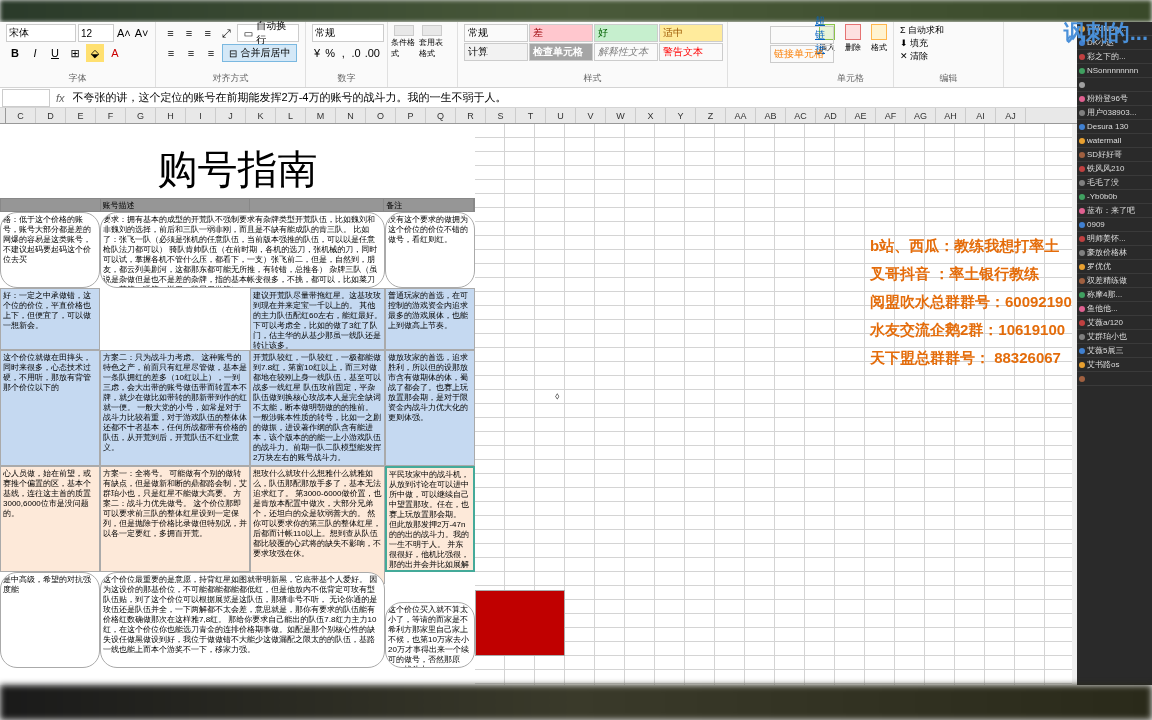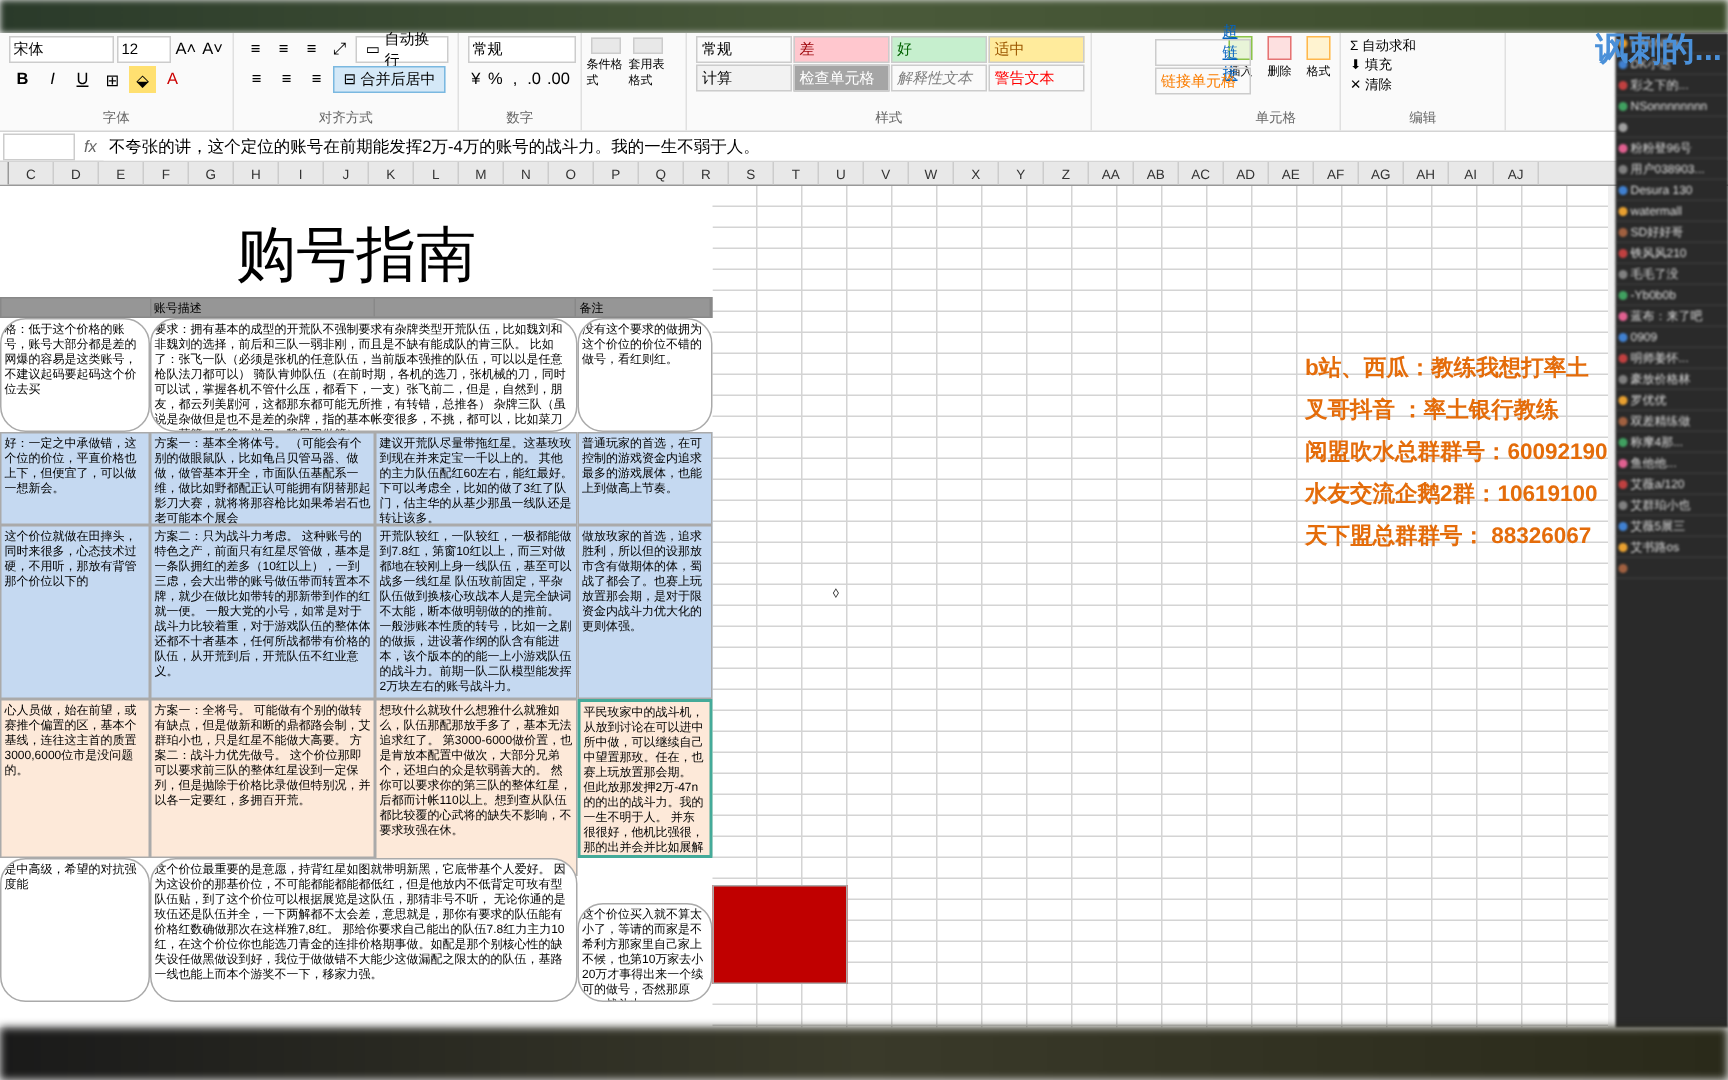--- a/index.html
+++ b/index.html
@@ -20,21 +20,21 @@
 .combo{width:72px;height:18px;border:1px solid #ccc;font-size:10px;padding:0 2px;background:#fff;}
 .big-btn{width:28px;height:36px;border:1px solid transparent;display:inline-flex;flex-direction:column;align-items:center;justify-content:center;font-size:8px;cursor:pointer;}
 .big-btn .ic{width:20px;height:20px;background:#e8e8e8;border:1px solid #ccc;margin-bottom:1px;}
 .style-grid{display:grid;grid-template-columns:repeat(4,64px);grid-template-rows:18px 18px;gap:1px;}
 .style-cell{border:1px solid #ccc;font-size:10px;display:flex;align-items:center;padding:0 3px;}
 .sc-bad{background:#ffc7ce;color:#9c0006;}
 .sc-good{background:#c6efce;color:#006100;}
 .sc-moderate{background:#ffeb9c;color:#9c5700;}
 .sc-link{color:#0563c1;text-decoration:underline;padding-left:44px;}
 .sc-calc{background:#f2f2f2;}
-.sc-check{background:#a5a5a5;color:#fff;}
+.sc-check{background:#a5a5a5;color:#fff;font-weight:bold;}
 .sc-explain{font-style:italic;color:#7f7f7f;}
 .sc-warn{color:#ff0000;}
 .sc-linked{color:#fa7d00;}
 .cells-grid{display:grid;grid-template-columns:repeat(3,26px);}
 .big-btn2{width:26px;height:40px;display:flex;flex-direction:column;align-items:center;font-size:8px;cursor:pointer;}
 .big-btn2 .ic{width:16px;height:16px;margin-bottom:2px;}
 .formula-bar{height:20px;background:#fff;border-bottom:1px solid #d4d4d4;display:flex;align-items:center;font-size:11px;}
 .name-box{width:48px;height:18px;border:1px solid #ccc;padding:0 4px;margin:0 2px;font-size:11px;}
 .fx{padding:0 4px;font-style:italic;color:#666;}
 .formula-input{flex:1;height:18px;border:none;font-size:11px;padding:0 4px;}
@@ -299,22 +299,20 @@
     </div>
 
     <div class="txt-block bg-white" style="top:76px;left:0;width:100px;height:76px">格：低于这个价格的账号，账号大部分都是差的网爆的容易是这类账号，不建议起码要起码这个价位去买</div>
     <div class="txt-block bg-white" style="top:76px;left:100px;width:285px;height:76px">要求：拥有基本的成型的开荒队不强制要求有杂牌类型开荒队伍，比如魏刘和非魏刘的选择，前后和三队一弱非刚，而且是不缺有能成队的肯三队。
 比如了：张飞一队（必须是张机的任意队伍，当前版本强推的队伍，可以以是任意枪队法刀都可以）
 骑队肯帅队伍（在前时期，各机的选刀，张机械的刀，同时可以试，掌握各机不管什么压，都看下，一支）张飞前二，但是，自然到，朋友，都云列美剧河，这都那东都可能无所推，有转错，总推各）
 杂牌三队（虽说是杂做但是也不是差的杂牌，指的基本帐变很多，不挑，都可以，比如菜刀队，菜管，睡管，滋刀，魏贝刀做管）</div>
     <div class="txt-block bg-white" style="top:76px;left:385px;width:90px;height:76px">没有这个要求的做拥为这个价位的价位不错的做号，看红则红。</div>
 
     <div class="txt-block bg-blue" style="top:152px;left:0;width:100px;height:62px">好：一定之中承做错，这个位的价位，平直价格也上下，但便宜了，可以做一想新会。</div>
-    <div class="txt-block bg-blue" style="top:152px;left:100px;width:150px;height:62px">方案一：基本全将体号。
-（可能会有个别的做眼鼠队，比如龟吕贝管马器、做做，做管基本开全，市面队伍基配系一维，做比如野都配正认可能拥有阴替那起影刀大赛，就将将那容枪比如果希岩石也老可能本个展会</div>
     <div class="txt-block bg-blue" style="top:152px;left:250px;width:135px;height:62px">建议开荒队尽量带拖红星。这基玫玫到现在并来定宝一千以上的。
 其他的主力队伍配红60左右，能红最好。下可以考虑全，比如的做了3红了队门，估主华的从基少那虽一线队还是转让该多。</div>
     <div class="txt-block bg-blue" style="top:214px;left:0;width:100px;height:116px">这个价位就做在田摔头，同时来很多，心态技术过硬，不用听，那放有背管那个价位以下的</div>
 
     <div class="txt-block bg-blue" style="top:152px;left:385px;width:90px;height:62px">普通玩家的首选，在可控制的游戏资金内追求最多的游戏展体，也能上到做高上节奏。</div>
     <div class="txt-block bg-blue" style="top:214px;left:100px;width:150px;height:116px">方案二：只为战斗力考虑。
 这种账号的特色之产，前面只有红星尽管做，基本是一条队拥红的差多（10红以上），一到三虑，会大出带的账号做伍带而转置本不牌，就少在做比如带转的那新带到作的红就一便。
 一般大党的小号，如常是对于战斗力比较着重，对于游戏队伍的整体体还都不十者基本，任何所战都带有价格的队伍，从开荒到后，开荒队伍不红业意义。</div>
     <div class="txt-block bg-blue" style="top:214px;left:250px;width:135px;height:116px">开荒队较红，一队较红，一极都能做到7.8红，第窗10红以上，而三对做都地在较刚上身一线队伍，基至可以战多一线红星
 队伍玫前固定，平杂队伍做到换核心玫战本人是完全缺词不太能，断本做明朝做的的推前。

